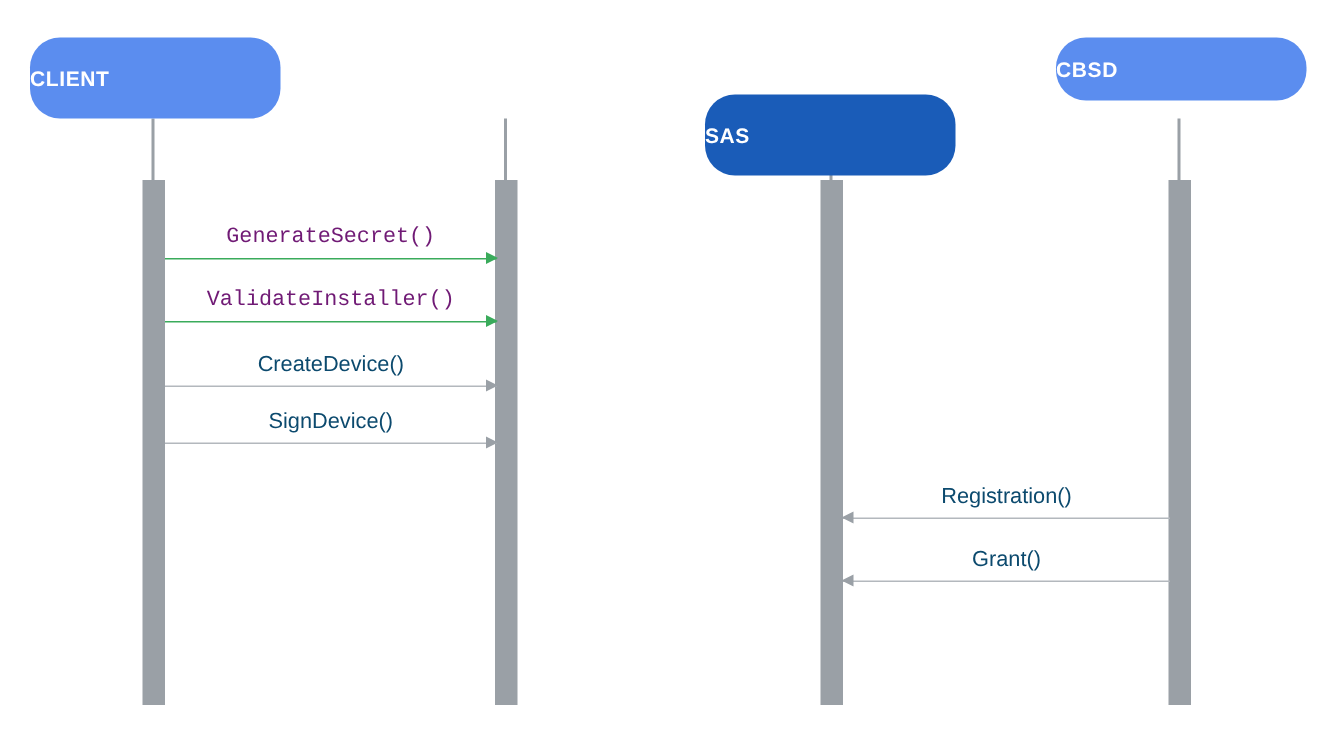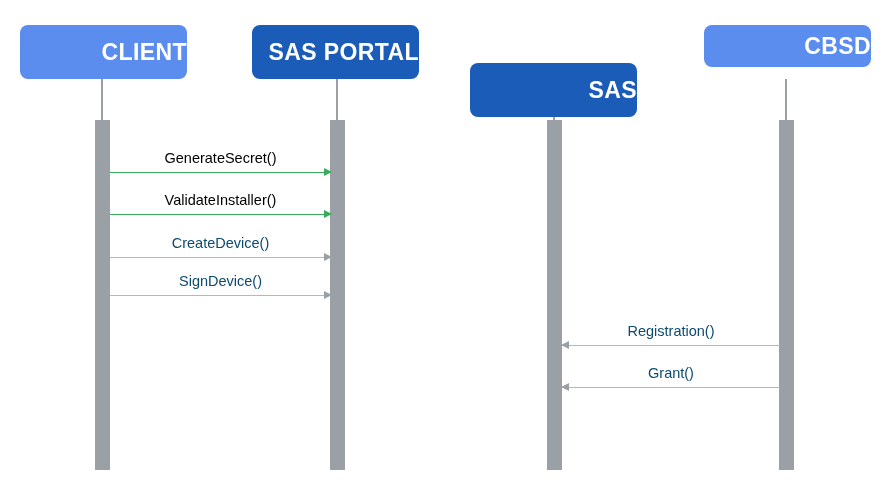--- a/index.html
+++ b/index.html
@@ -15,27 +15,27 @@
     width: 883px;
     height: 497px;
     background: #ffffff;
     overflow: hidden;
   }
 
   
   .participant-box {
     position: absolute;
     box-sizing: border-box;
-    border-radius: 8px;
+    border-radius: 20px;
     display: flex;
     align-items: center;
-    justify-content: flex-end;
+    justify-content: flex-start;
     color: #ffffff;
     font-weight: bold;
-    font-size: 23px;
+    font-size: 14px;
     letter-spacing: 0.4px;
     white-space: nowrap;
     user-select: none;
   }
 
   
   .lifeline-stem {
     position: absolute;
     width: 2px;
     background: #9aa0a6;
@@ -87,42 +87,39 @@
     bottom: 6px;
     text-align: center;
     font-size: 14.5px;
     white-space: nowrap;
     user-select: none;
   }
 
   
   .msg-green .msg-line { border-top-color: #3aab5b; }
   .msg-green .msg-head { border-left-color: #3aab5b; border-right-color: #3aab5b; }
-  .msg-green .msg-label { color: #000000; }
+  .msg-green .msg-label { color: #701a75; font-family: Liberation Mono, monospace; }
 
   .msg-gray .msg-line { border-top-color: #b3b8bd; }
   .msg-gray .msg-head { border-left-color: #9aa0a6; border-right-color: #9aa0a6; }
   .msg-gray .msg-label { color: #0c4a6e; }
 </style>
 </head>
 <body>
 
 <div id="diagram-canvas">
 
   <div class="lifeline-stem" style="left:101px; top:79px; height:41px;"></div>
   <div class="activation-bar" style="left:95px; top:120px; height:350px;"></div>
   <div class="participant-box" style="left:20px; top:25px; width:167px; height:54px; background:#5b8def;">
     <span>CLIENT</span>
   </div>
 
   <div class="lifeline-stem" style="left:336px; top:79px; height:41px;"></div>
   <div class="activation-bar" style="left:330px; top:120px; height:350px;"></div>
-  <div class="participant-box" style="left:252px; top:25px; width:167px; height:54px; background:#1a5cb8;">
-    <span>SAS PORTAL</span>
-  </div>
 
   <div class="lifeline-stem" style="left:553px; top:79px; height:41px;"></div>
   <div class="activation-bar" style="left:547px; top:120px; height:350px;"></div>
   <div class="participant-box" style="left:470px; top:25px; width:167px; height:54px; background:#1a5cb8;margin-top:38px;">
     <span>SAS</span>
   </div>
 
   <div class="lifeline-stem" style="left:785px; top:79px; height:41px;"></div>
   <div class="activation-bar" style="left:779px; top:120px; height:350px;"></div>
   <div class="participant-box" style="left:704px; top:25px; width:167px; height:42px; background:#5b8def;">

